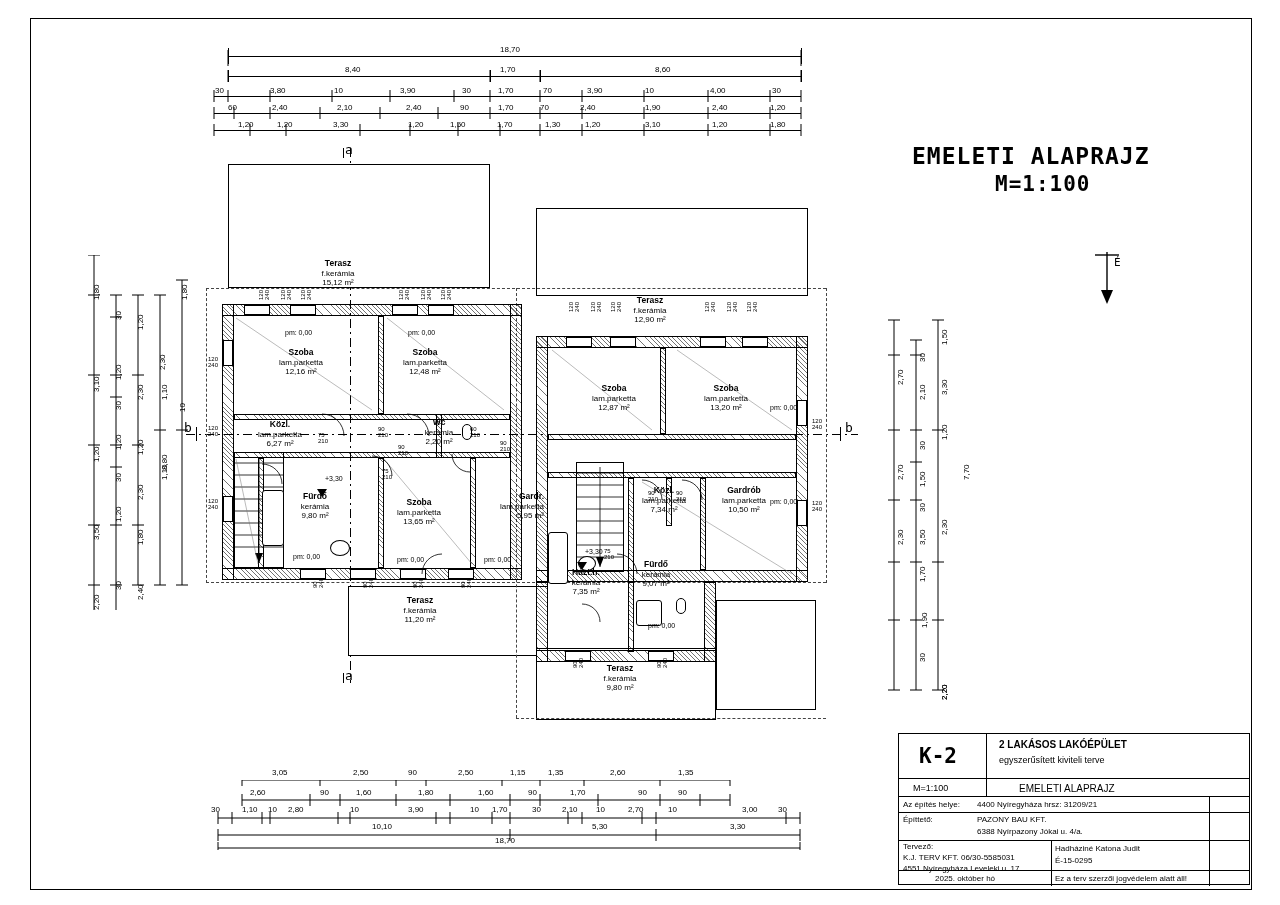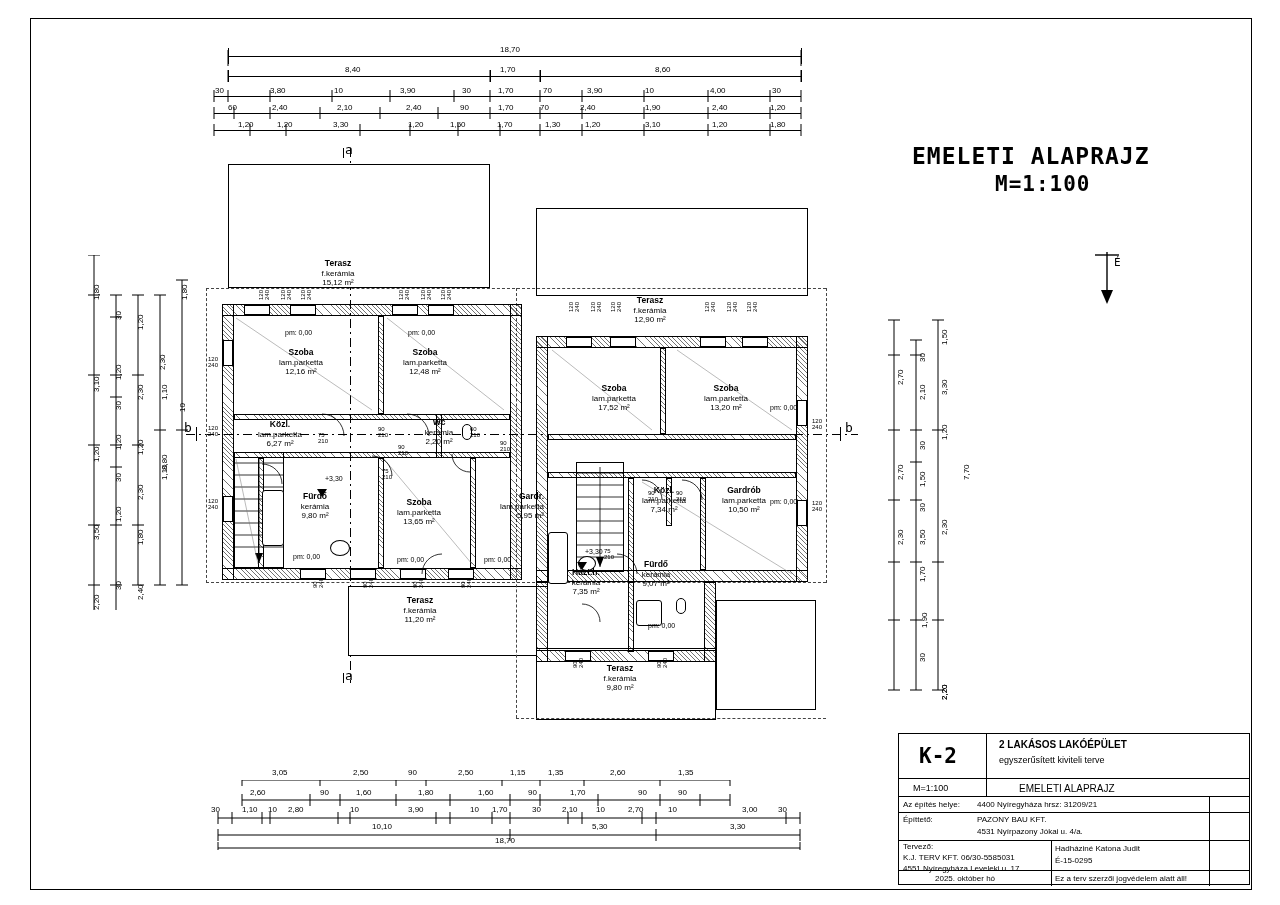--- a/index.html
+++ b/index.html
@@ -580,21 +580,21 @@
 
   <div class="room-lbl" style="left:382px;top:596px;width:76px;">
     <b>Terasz</b><br>
     <span>f.kerámia</span><br>
     <span>11,20 m²</span>
   </div>
 
   <div class="room-lbl" style="left:578px;top:384px;width:72px;">
     <b>Szoba</b><br>
     <span>lam.parketta</span><br>
-    <span>17,52 m²</span>
+    <span>12,87 m²</span>
   </div>
 
   <div class="room-lbl" style="left:690px;top:384px;width:72px;">
     <b>Szoba</b><br>
     <span>lam.parketta</span><br>
     <span>13,20 m²</span>
   </div>
   <div class="small" style="left:770px;top:404px;">pm: 0,00</div>
 
   <div class="room-lbl" style="left:628px;top:486px;width:72px;">
@@ -697,21 +697,21 @@
     <div class="tb-t" style="left:120px;top:49px;font-size:10px;">EMELETI ALAPRAJZ</div>
 
     <div class="row" style="top:62px;height:16px;"></div>
     <div style="position:absolute;left:310px;top:62px;width:1px;height:90px;background:#000;"></div>
     <div class="tb-t" style="left:4px;top:66px;">Az építés helye:</div>
     <div class="tb-t" style="left:78px;top:66px;">4400 Nyíregyháza  hrsz: 31209/21</div>
 
     <div class="row" style="top:78px;height:28px;"></div>
     <div class="tb-t" style="left:4px;top:81px;">Építtető:</div>
     <div class="tb-t" style="left:78px;top:81px;">PAZONY BAU KFT.</div>
-    <div class="tb-t" style="left:78px;top:93px;">4531 Nyírpazony Jókai u. 4/a.</div>
+    <div class="tb-t" style="left:78px;top:93px;">6388 Nyírpazony Jókai u. 4/a.</div>
 
     <div class="row" style="top:106px;height:30px;"></div>
     <div style="position:absolute;left:152px;top:106px;width:1px;height:46px;background:#000;"></div>
     <div class="tb-t" style="left:4px;top:108px;">Tervező:</div>
     <div class="tb-t" style="left:4px;top:119px;">K.J. TERV KFT.  06/30-5585031</div>
     <div class="tb-t" style="left:4px;top:130px;text-align:center;">4551 Nyíregyháza Leveleki u. 17.</div>
     <div class="tb-t" style="left:156px;top:110px;">Hadháziné Katona Judit</div>
     <div class="tb-t" style="left:156px;top:122px;">É-15-0295</div>
 
     <div class="row" style="top:136px;height:16px;"></div>

